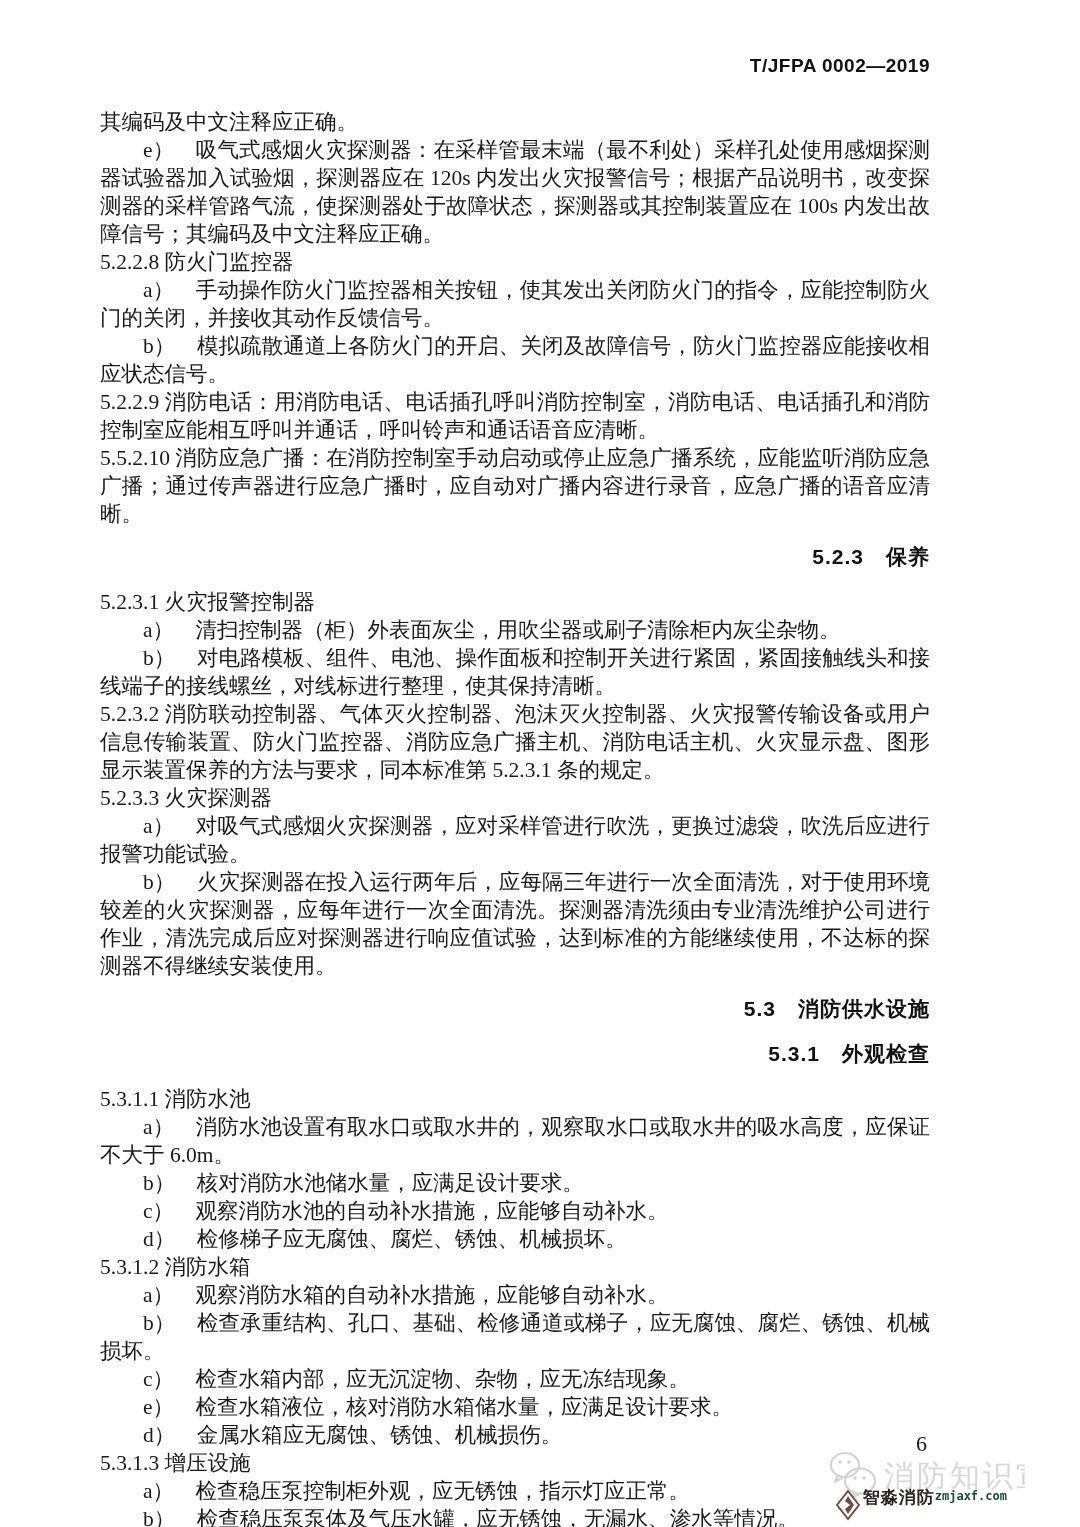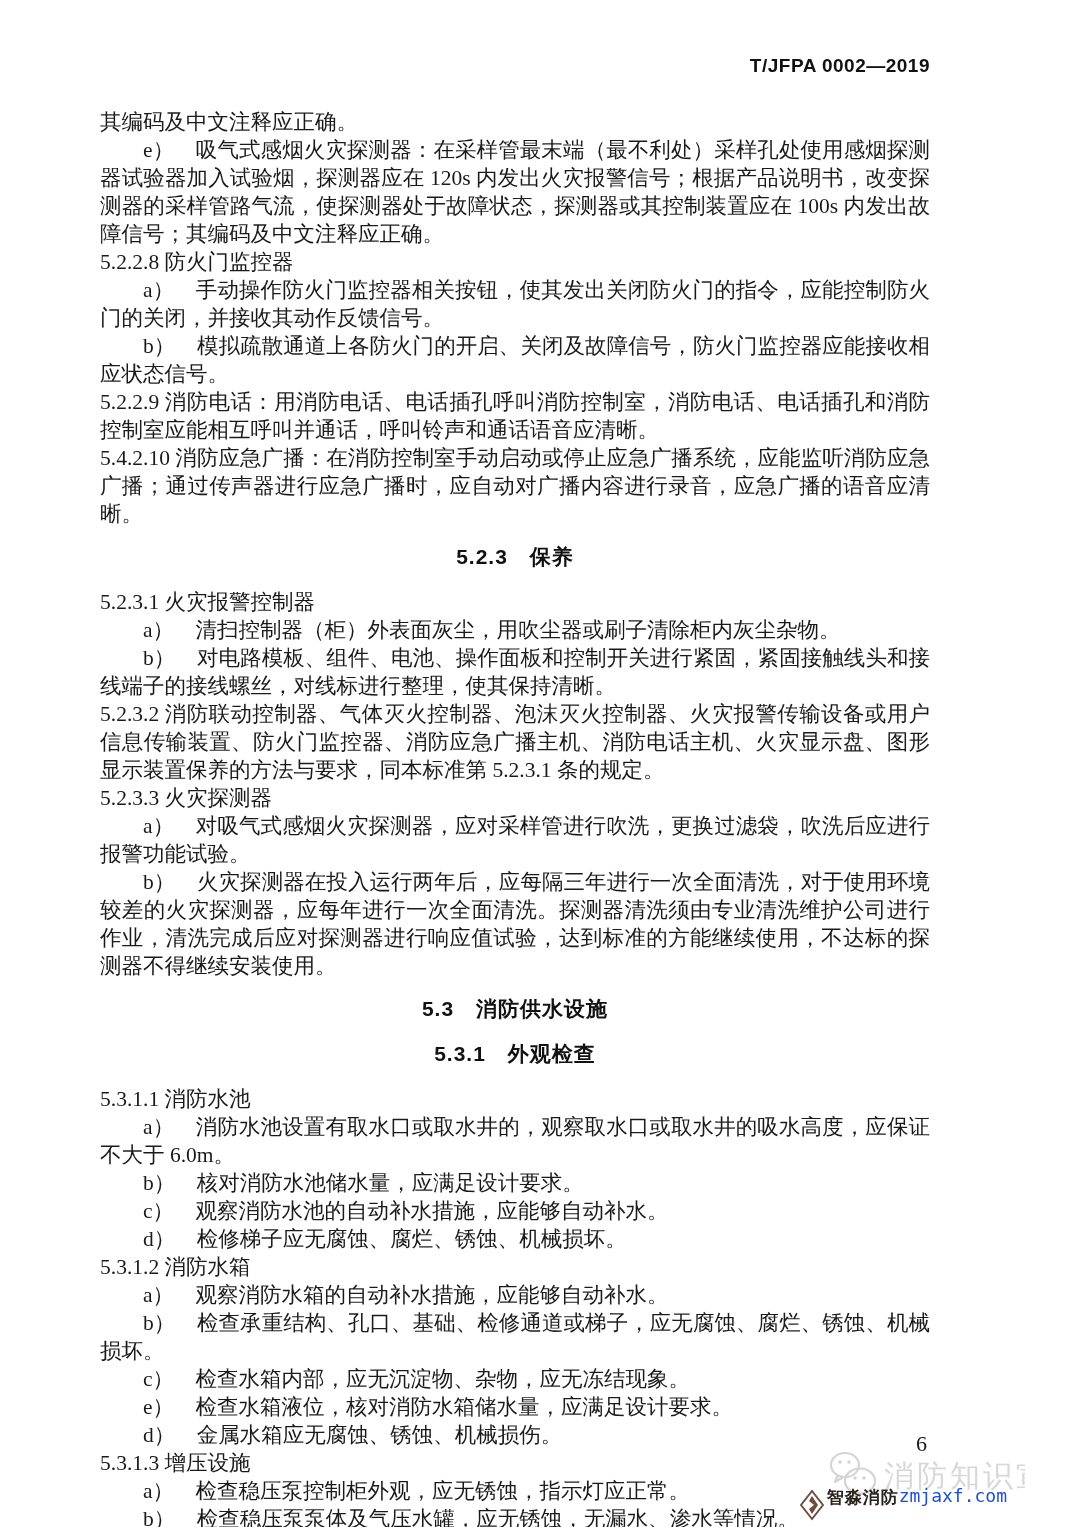--- a/index.html
+++ b/index.html
@@ -30,21 +30,21 @@
   }
   .doc-body p { margin: 0; text-align: justify; }
   .doc-body p.li { text-indent: 2em; }
   .doc-body p.h2 {
     font-family: "Liberation Sans", "DejaVu Sans", sans-serif;
     font-weight: bold;
     font-size: 21px;
     line-height: 28px;
     letter-spacing: 1px;
     margin: 15px 0 17px 0;
-    text-align: center;
+    text-align: right;
     color: #111111;
   }
   .page-number {
     position: absolute;
     top: 1432px;
     right: 98px;
     font-size: 22px;
     line-height: 24px;
     color: #1a1a1a;
     font-family: "Liberation Serif", "DejaVu Serif", serif;
@@ -75,41 +75,41 @@
   .logo-title {
     font-family: "Liberation Sans", "DejaVu Sans", sans-serif;
     font-weight: bold;
     font-size: 17px;
     line-height: 18px;
     color: #2b211b;
     letter-spacing: 1px;
   }
   .logo-url {
     font-family: "DejaVu Sans Mono", "Liberation Mono", monospace;
-    font-weight: normal;
-    font-size: 18px;
+    font-weight: bold;
+    font-size: 12px;
     line-height: 14px;
-    color: #1d4ed8;
+    color: #14532d;
   }
 </style>
 </head>
 <body>
 
 <div class="page">
 
   <div class="doc-header">T/JFPA 0002—2019</div>
 
   <main class="doc-body">
       <p class="p">其编码及中文注释应正确。</p>
       <p class="li">e）　吸气式感烟火灾探测器：在采样管最末端（最不利处）采样孔处使用感烟探测器试验器加入试验烟，探测器应在 120s 内发出火灾报警信号；根据产品说明书，改变探测器的采样管路气流，使探测器处于故障状态，探测器或其控制装置应在 100s 内发出故障信号；其编码及中文注释应正确。</p>
       <p class="p">5.2.2.8 防火门监控器</p>
       <p class="li">a）　手动操作防火门监控器相关按钮，使其发出关闭防火门的指令，应能控制防火门的关闭，并接收其动作反馈信号。</p>
       <p class="li">b）　模拟疏散通道上各防火门的开启、关闭及故障信号，防火门监控器应能接收相应状态信号。</p>
       <p class="p">5.2.2.9 消防电话：用消防电话、电话插孔呼叫消防控制室，消防电话、电话插孔和消防控制室应能相互呼叫并通话，呼叫铃声和通话语音应清晰。</p>
-      <p class="p">5.4.2.10 消防应急广播：在消防控制室手动启动或停止应急广播系统，应能监听消防应急广播；通过传声器进行应急广播时，应自动对广播内容进行录音，应急广播的语音应清晰。</p>
+      <p class="p">5.5.2.10 消防应急广播：在消防控制室手动启动或停止应急广播系统，应能监听消防应急广播；通过传声器进行应急广播时，应自动对广播内容进行录音，应急广播的语音应清晰。</p>
       <p class="h2">5.2.3　保养</p>
       <p class="p">5.2.3.1 火灾报警控制器</p>
       <p class="li">a）　清扫控制器（柜）外表面灰尘，用吹尘器或刷子清除柜内灰尘杂物。</p>
       <p class="li">b）　对电路模板、组件、电池、操作面板和控制开关进行紧固，紧固接触线头和接线端子的接线螺丝，对线标进行整理，使其保持清晰。</p>
       <p class="p">5.2.3.2 消防联动控制器、气体灭火控制器、泡沫灭火控制器、火灾报警传输设备或用户信息传输装置、防火门监控器、消防应急广播主机、消防电话主机、火灾显示盘、图形显示装置保养的方法与要求，同本标准第 5.2.3.1 条的规定。</p>
       <p class="p">5.2.3.3 火灾探测器</p>
       <p class="li">a）　对吸气式感烟火灾探测器，应对采样管进行吹洗，更换过滤袋，吹洗后应进行报警功能试验。</p>
       <p class="li">b）　火灾探测器在投入运行两年后，应每隔三年进行一次全面清洗，对于使用环境较差的火灾探测器，应每年进行一次全面清洗。探测器清洗须由专业清洗维护公司进行作业，清洗完成后应对探测器进行响应值试验，达到标准的方能继续使用，不达标的探测器不得继续安装使用。</p>
       <p class="h2">5.3　消防供水设施</p>
       <p class="h2">5.3.1　外观检查</p>

